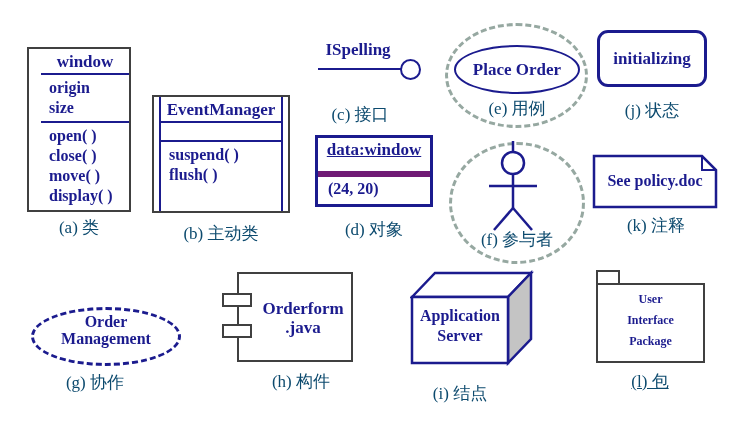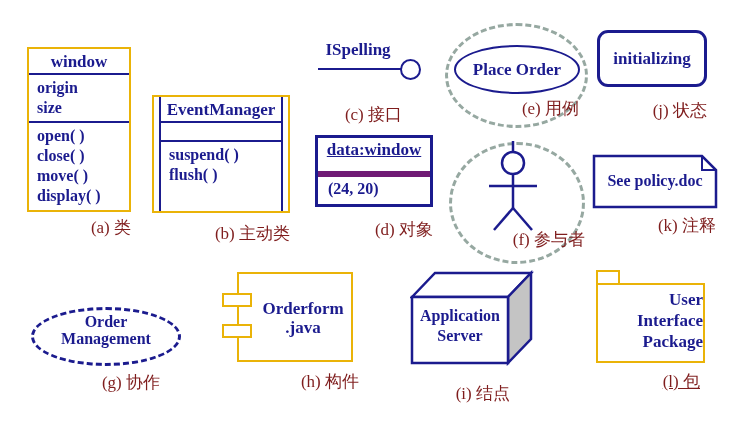--- a/index.html
+++ b/index.html
@@ -3,24 +3,24 @@
 <meta charset="utf-8">
 <style>
   * { margin:0; padding:0; box-sizing:border-box; }
   html,body { background:#ffffff; }
   #canvas {
     position:relative; width:746px; height:421px; background:#ffffff;
     font-family:"Liberation Serif","DejaVu Serif",serif;
     color:#1b1b8e; overflow:hidden;
   }
   .abs { position:absolute; }
-  .b2 { border:2px solid #eab308; }
+  .b2 { border:2px solid #404040;padding-left:12px; }
   .b3 { border:3px solid #1b1b8e; }
   .ctr { text-align:center; }
-  .caption { position:absolute; text-align:right; font-size:17px; color:#7f1d1d; white-space:nowrap; }
+  .caption { position:absolute; text-align:center; font-size:17px; color:#0c4a6e; white-space:nowrap; }
   .etext { font-weight:bold; color:#1b1b8e; }
   .hline { position:absolute; background:#1b1b8e; height:2px; }
   .vline { position:absolute; background:#1b1b8e; width:2px; }
 
   
   .cls-box { left:27px; top:47px; width:104px; height:165px; background:#fff; }
   .cls-title { height:26px; line-height:26px; font-size:17px; border-bottom:2px solid #1b1b8e; }
   .cls-attrs { padding:3px 0 3px 8px; font-size:16px; line-height:20px; border-bottom:2px solid #1b1b8e; }
   .cls-ops { padding:3px 0 0 8px; font-size:16px; line-height:20px; }
 
@@ -67,21 +67,21 @@
   .cmp-tab2 { left:222px; top:324px; width:30px; height:14px; background:#fff; }
   .cmp-text { left:253px; top:299px; width:100px; font-size:17px; line-height:19px; }
 
   
   .node-svg { left:410px; top:270px; }
   .node-text { left:412px; top:306px; width:96px; font-size:16px; line-height:20px; }
 
   
   .pkg-tab { left:596px; top:270px; width:24px; height:15px; background:#fff; }
   .pkg-body { left:596px; top:283px; width:109px; height:80px; background:#fff; }
-  .pkg-text { left:598px; top:289px; width:105px; font-size:17px; line-height:21px;text-align:right; }
+  .pkg-text { left:598px; top:289px; width:105px; font-size:12px; line-height:21px; }
 </style>
 </head>
 <body>
 
 <div id="canvas">
 
   <div class="abs b2 cls-box">
     <div class="cls-title ctr etext">window</div>
     <div class="cls-attrs etext">
       <div>origin</div>

